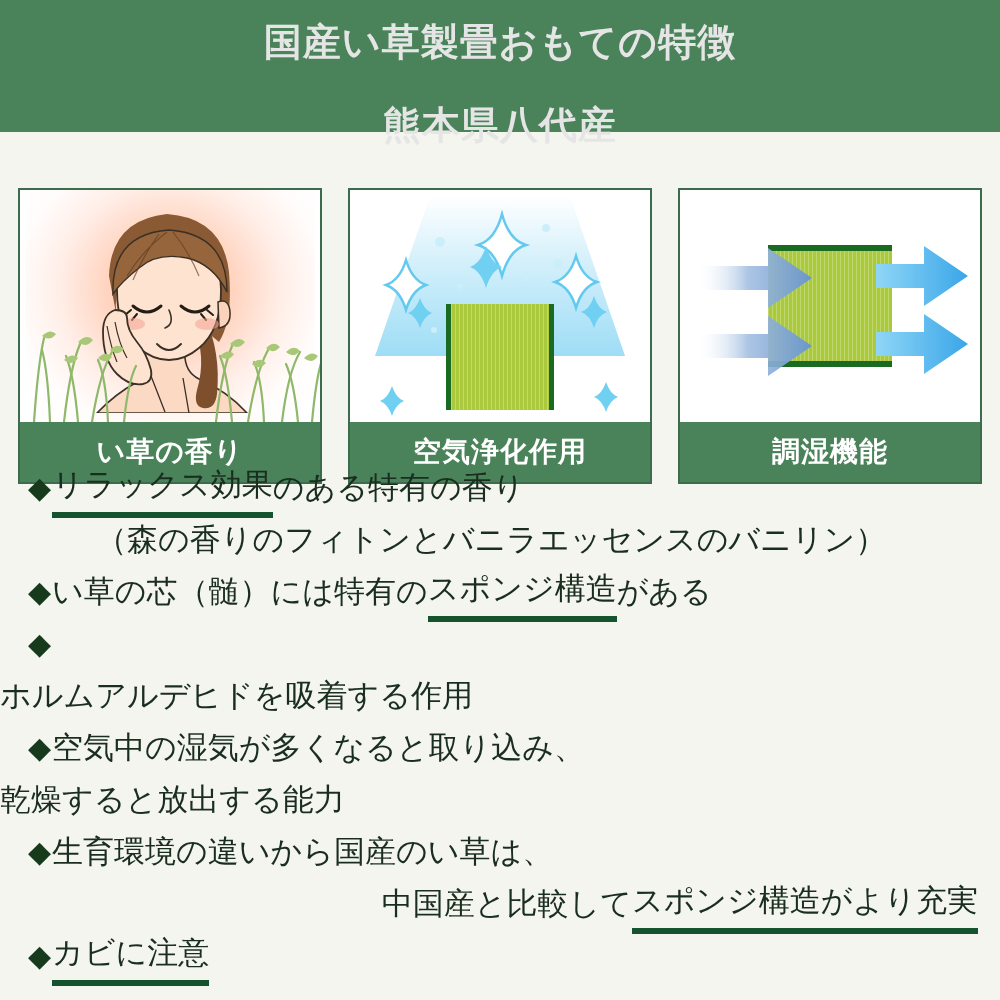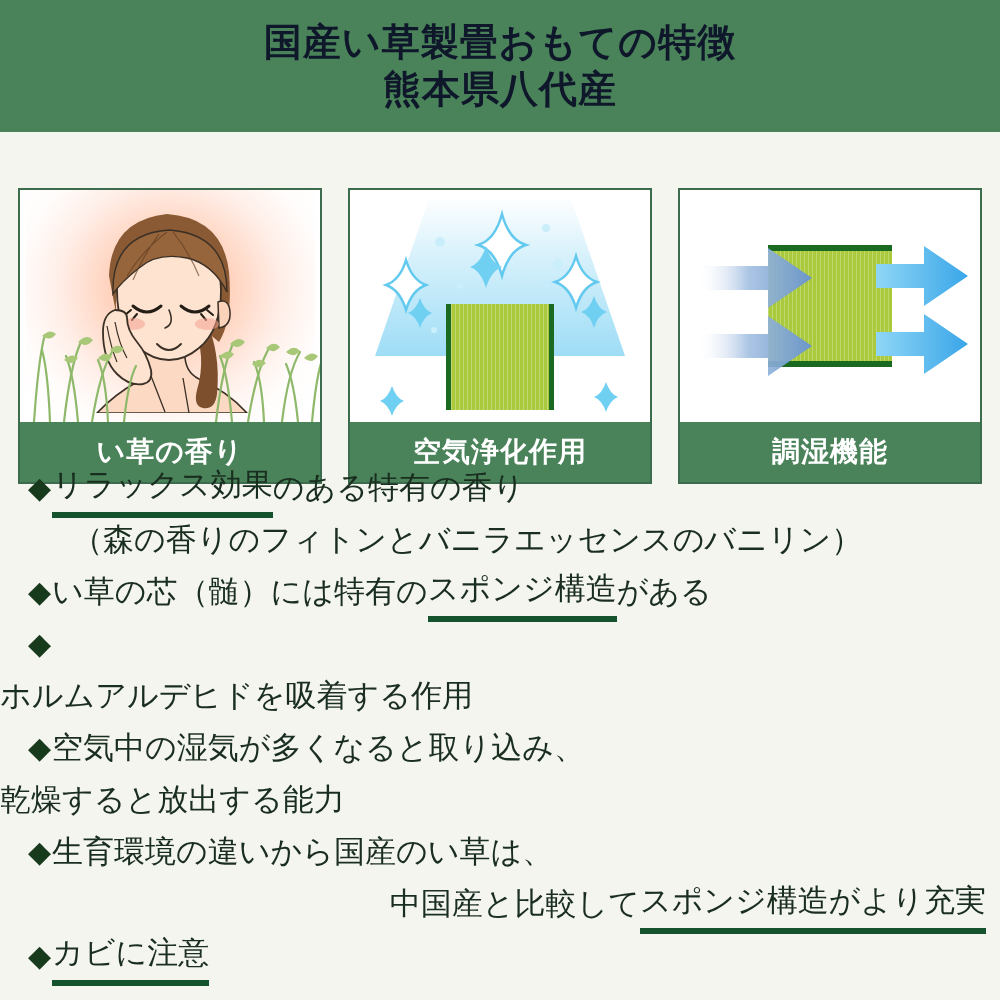--- a/index.html
+++ b/index.html
@@ -32,27 +32,28 @@
     width: 1000px;
     height: 132px;
     background: #4a835a;
     display: flex;
     flex-direction: column;
     align-items: center;
     justify-content: center;
     gap: 2px;
   }
   .header-line {
-    color: #0f172a;
+    color: #e5e5e5;
     font-family: "Liberation Sans", "DejaVu Sans", sans-serif;
     font-weight: bold;
     font-size: 38px;
     line-height: 1.18;
     letter-spacing: 1px;
     white-space: nowrap;
+    margin-top: 36px;
   }
 
   
   .cards {
     position: absolute;
     left: 18px;
     top: 148px;
     width: 964px;
     height: 296px;
     display: flex;
@@ -179,23 +180,23 @@
   .line {
     font-size: 31px;
     line-height: 52px;
     height: 52px;
     color: #1a2e1f;
     white-space: nowrap;
     display: flex;
     align-items: center;
   }
   .line.indent-left   { padding-left: 28px; }
-  .line.indent-mid    { padding-left: 72px; }
+  .line.indent-mid    { padding-left: 96px; }
   .line.indent-right  { justify-content: flex-start; padding-right: 22px; }
-  .line.indent-right2 { justify-content: flex-end; padding-right: 14px; }
+  .line.indent-right2 { justify-content: flex-end; padding-right: 22px; }
 
   .diamond {
     color: #173a1c;
     font-size: 30px;
     margin-right: 1px;
     font-family: "DejaVu Sans", sans-serif;
   }
   .txt { display: inline; }
   .ul {
     border-bottom: 6px solid #14532d;

